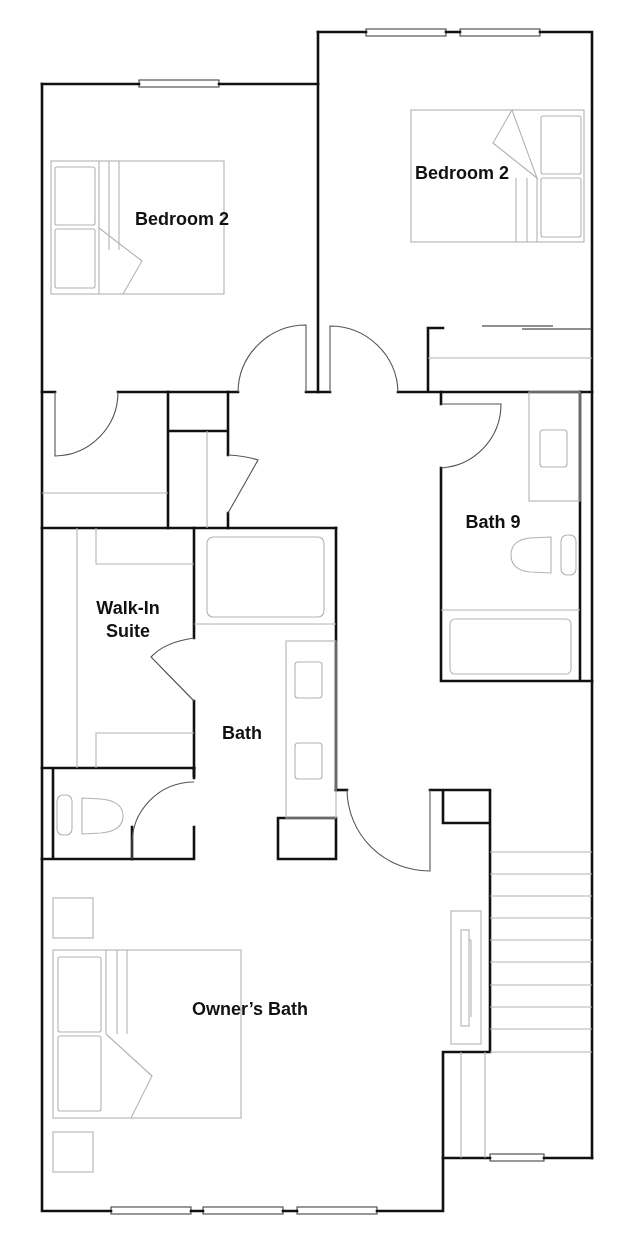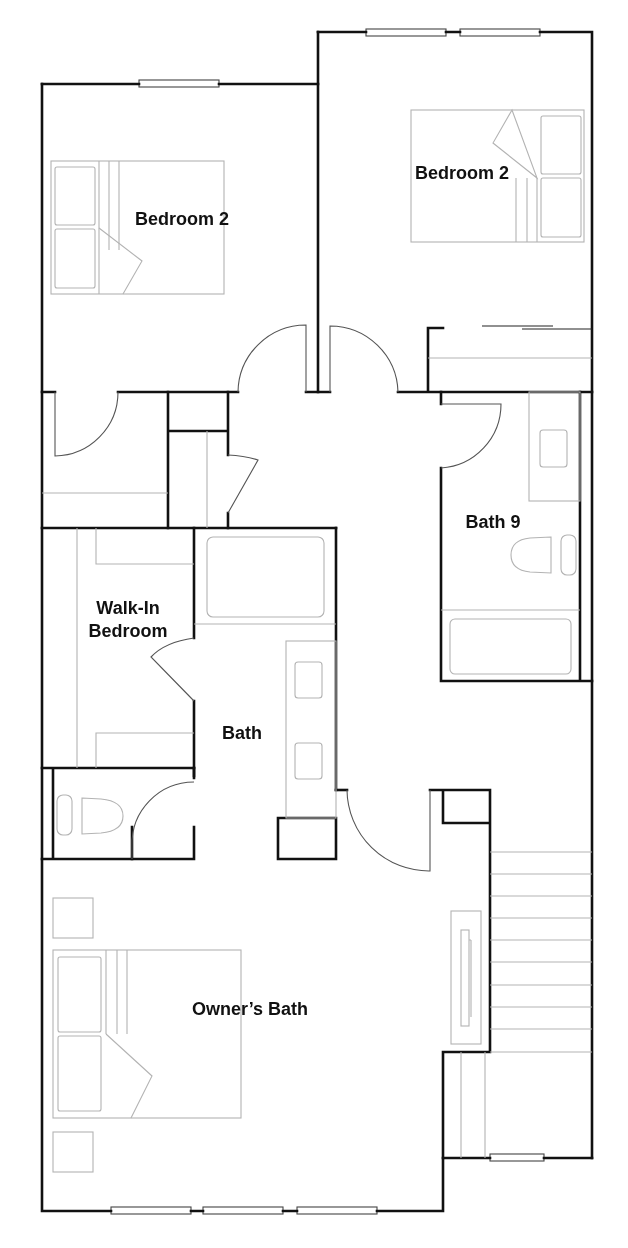--- a/index.html
+++ b/index.html
@@ -183,15 +183,15 @@
       <line class="fix" x1="461" y1="1052" x2="461" y2="1158"></line>
       <line class="fix" x1="485" y1="1052" x2="485" y2="1158"></line>
     </g>
   </g>
 </svg>
 
 <div class="room-label" style="left:182px; top:219px;">Bedroom 2</div>
 <div class="room-label" style="left:462px; top:173px;">Bedroom 2</div>
 <div class="room-label" style="left:493px; top:522px;">Bath 9</div>
 <div class="room-label" style="left:128px; top:620px;">Walk-In
-Bedroom</div>
+Suite</div>
 <div class="room-label" style="left:242px; top:733px;">Bath</div>
 <div class="room-label" style="left:250px; top:1009px;">Owner’s Bath</div>
 
 </body></html>

